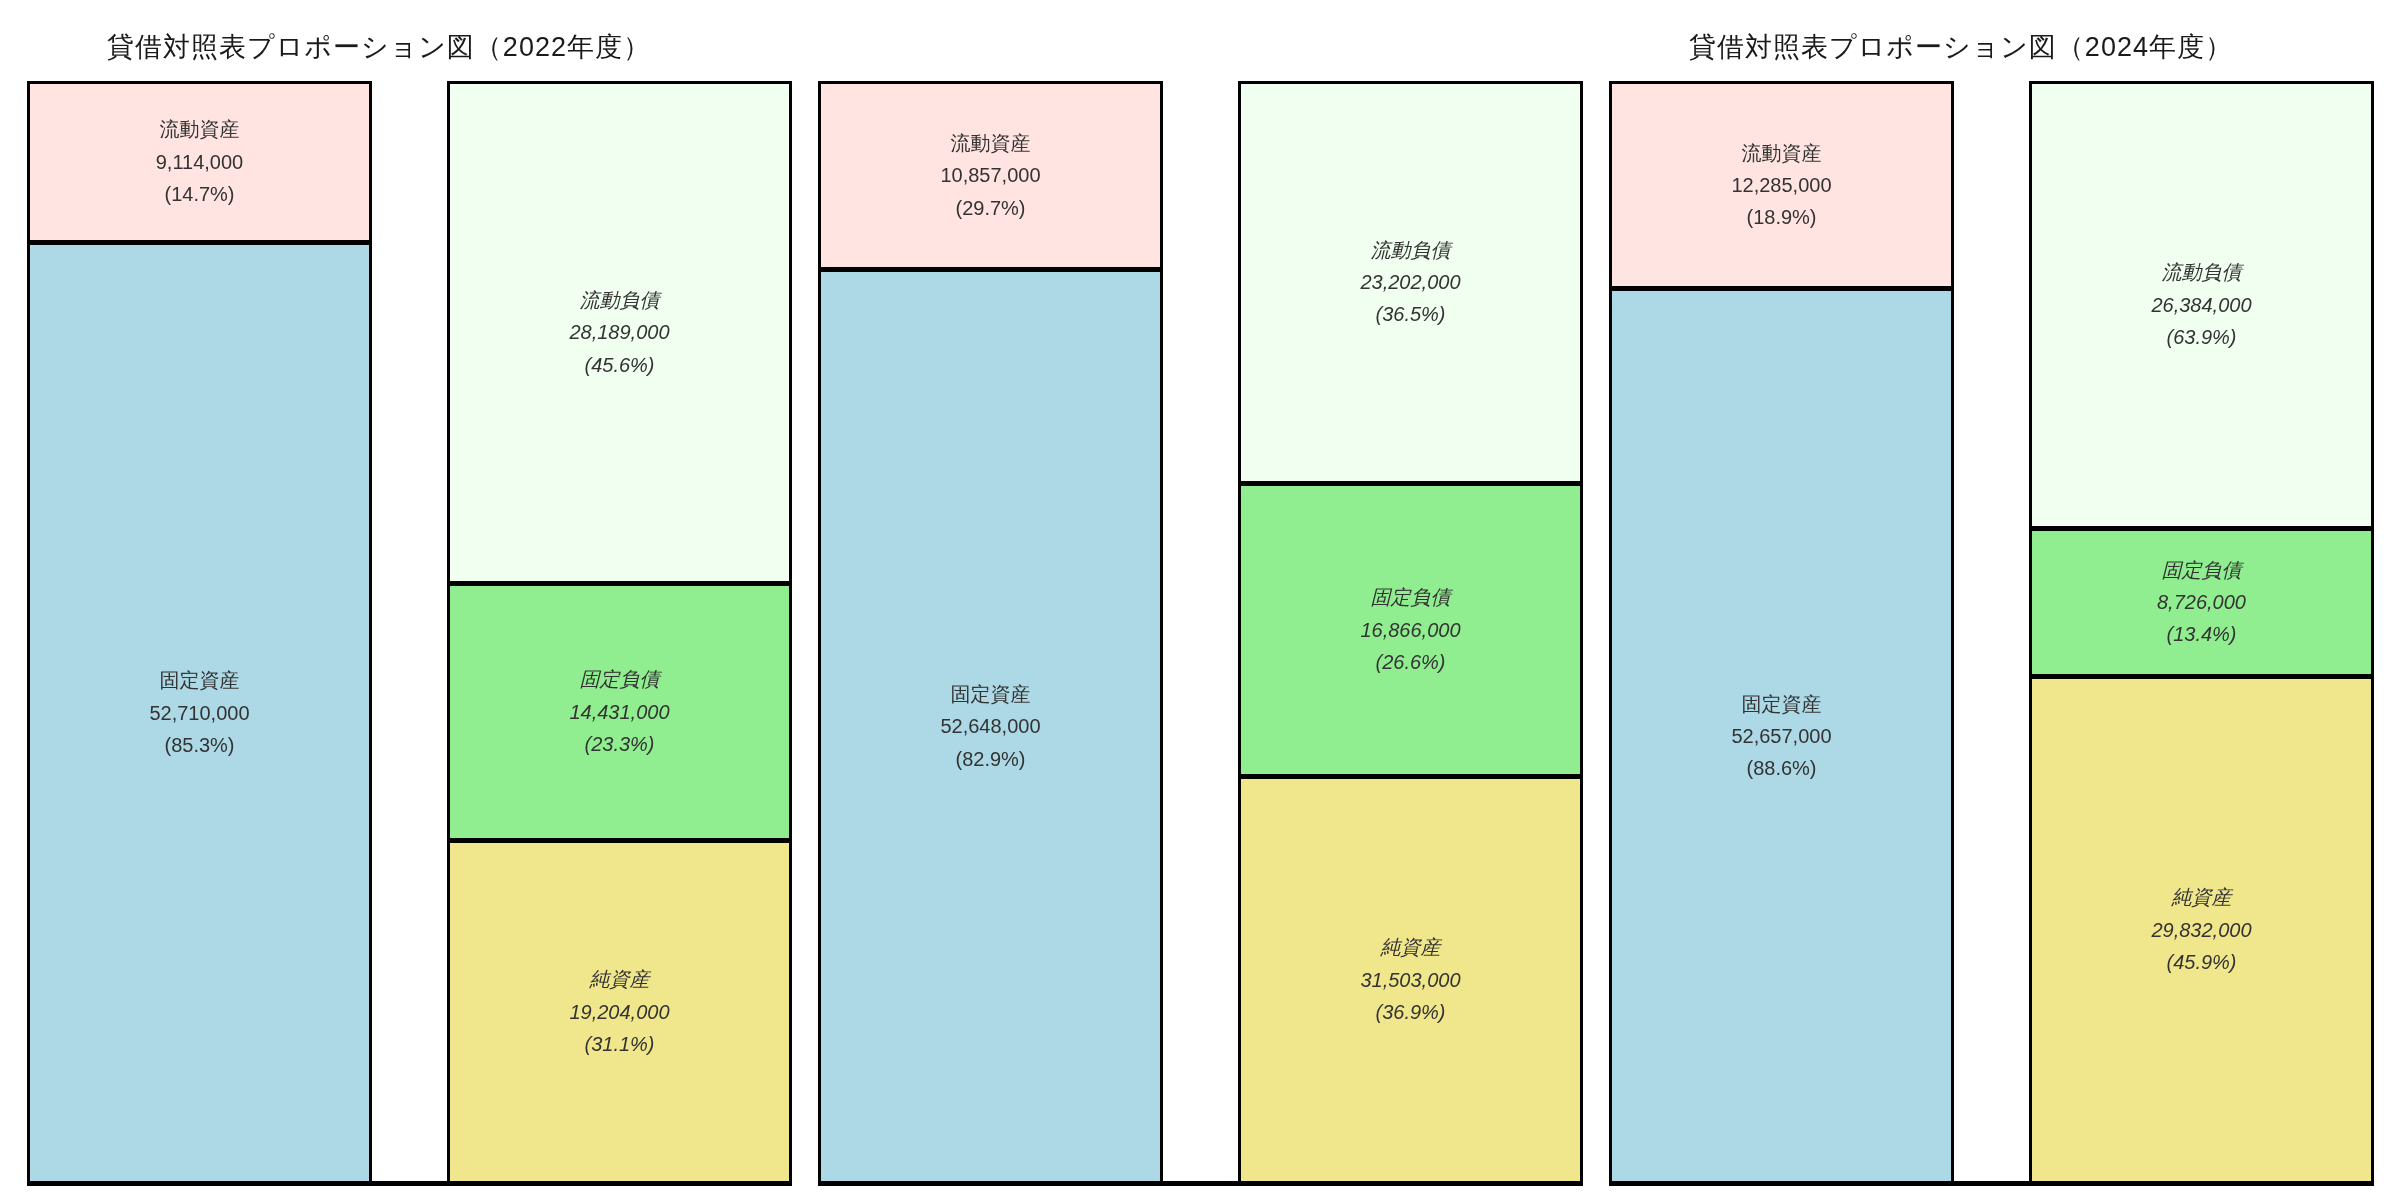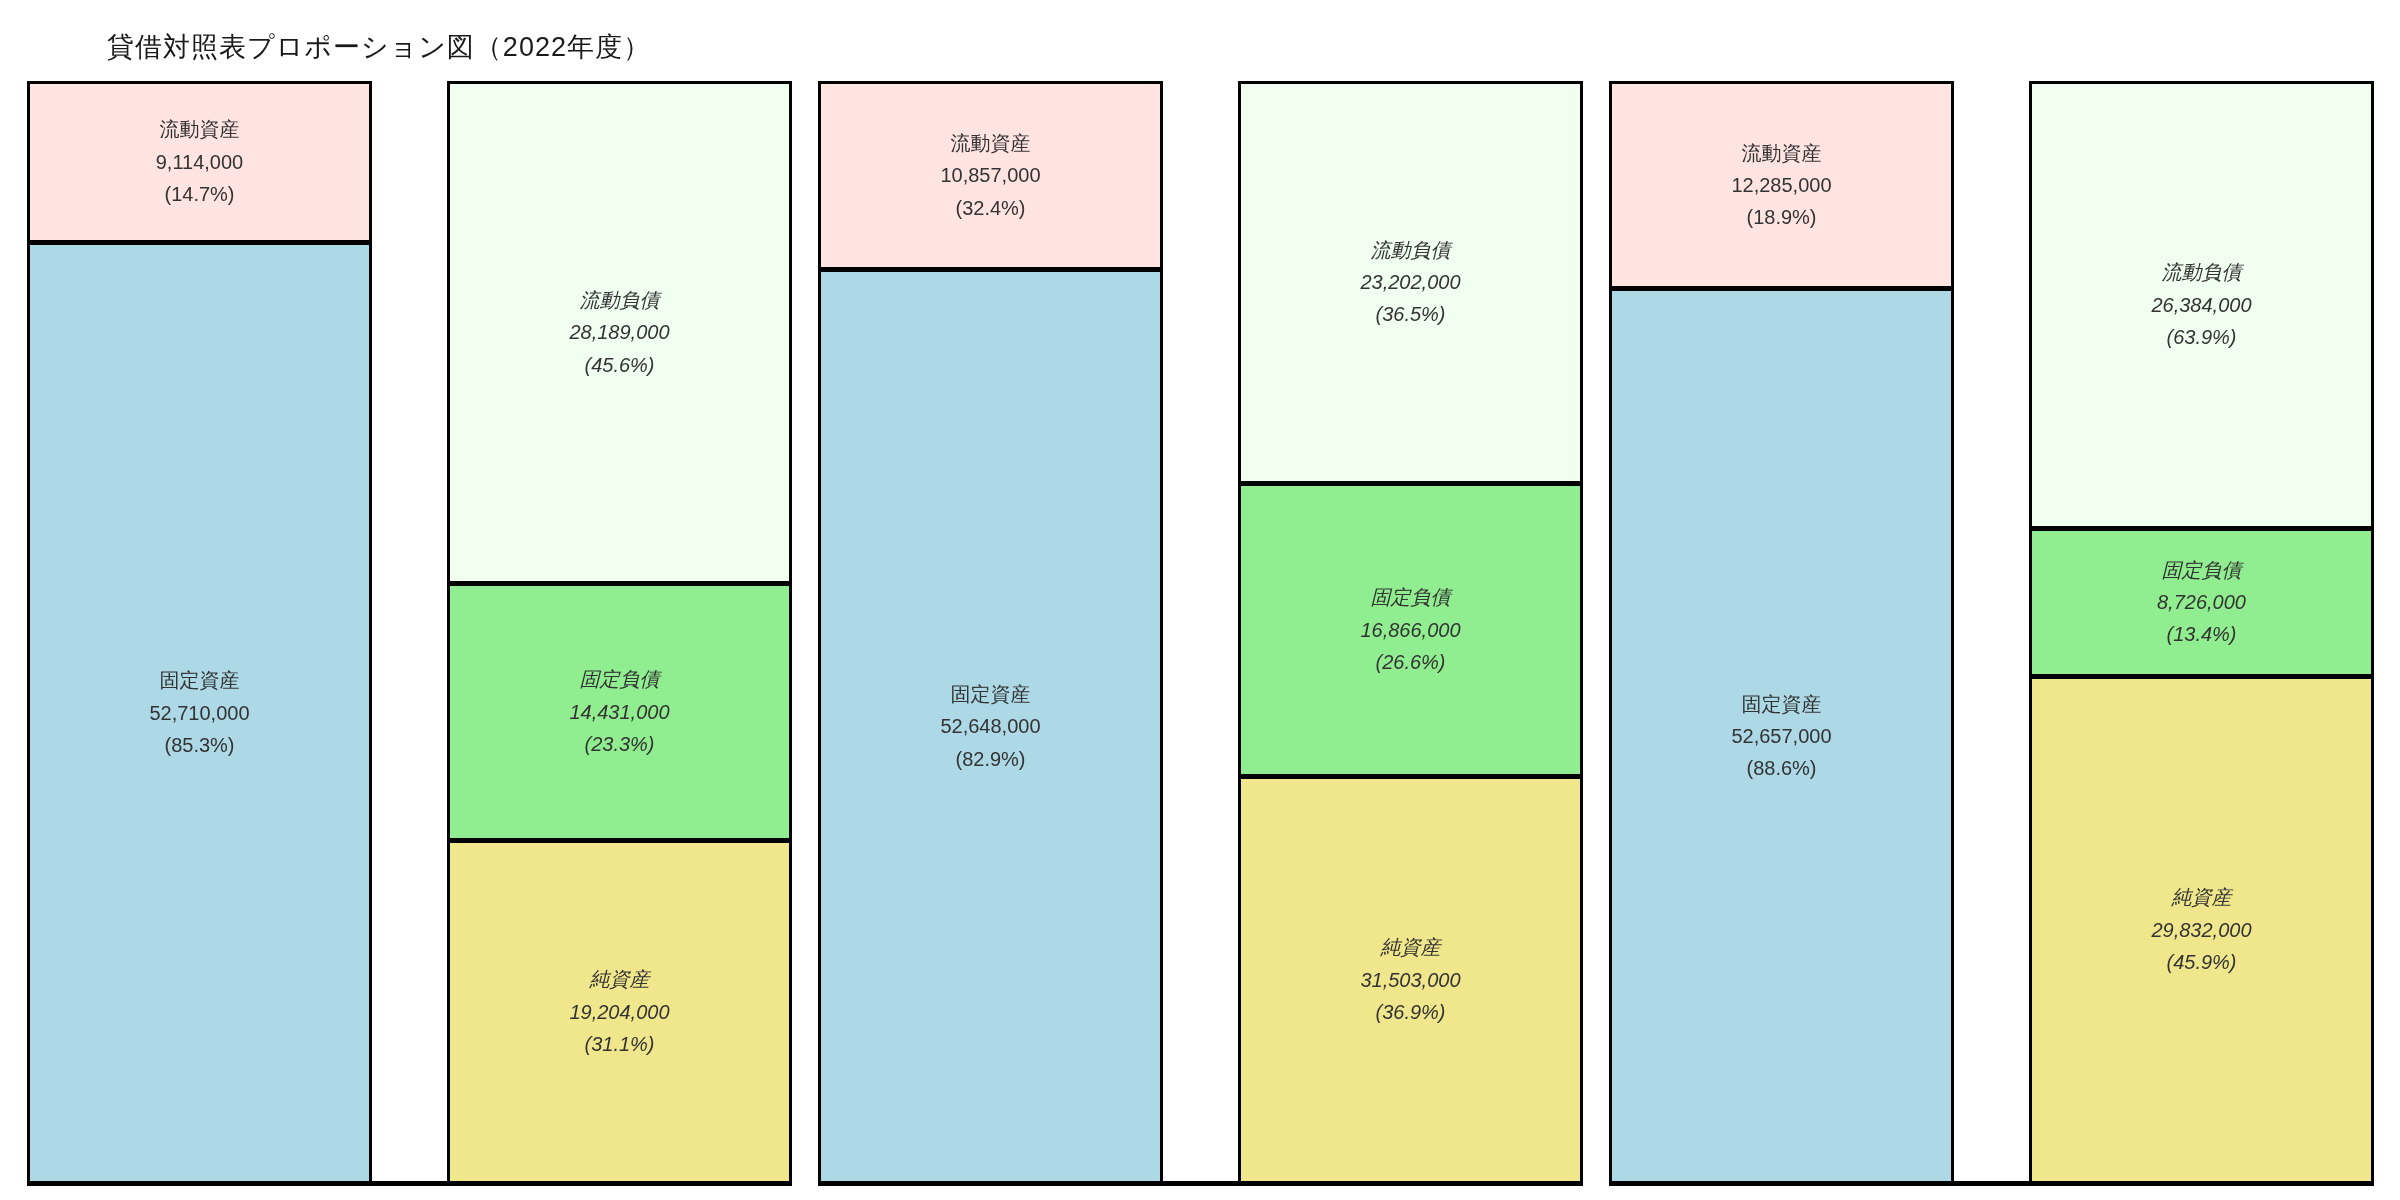--- a/index.html
+++ b/index.html
@@ -94,21 +94,21 @@
       <div class="baseline"></div>
     </div>
   </section>
 
   <section class="chart-group g1">
     <div class="axes">
       <div class="bar left-col">
           <div class="seg" style="background: rgb(255, 228, 225); flex: 0 0 17.1%;">
             <div class="seg-label">流動資産</div>
             <div class="seg-value">10,857,000</div>
-            <div class="seg-percent">(32.4%)</div>
+            <div class="seg-percent">(29.7%)</div>
           </div>
           <div class="seg" style="background: rgb(173, 216, 230); flex: 1 1 auto;">
             <div class="seg-label">固定資産</div>
             <div class="seg-value">52,648,000</div>
             <div class="seg-percent">(82.9%)</div>
           </div>
         </div>
       <div class="bar right-col">
           <div class="seg" style="background: rgb(240, 255, 240); flex: 0 0 36.5%;">
             <div class="seg-label">流動負債</div>
@@ -124,20 +124,21 @@
             <div class="seg-label">純資産</div>
             <div class="seg-value">31,503,000</div>
             <div class="seg-percent">(36.9%)</div>
           </div>
         </div>
       <div class="baseline"></div>
     </div>
   </section>
 
   <section class="chart-group g2">
+    <h2 class="chart-title">貸借対照表プロポーション図（2024年度）</h2>
     <div class="axes">
       <div class="bar left-col">
           <div class="seg" style="background: rgb(255, 228, 225); flex: 0 0 18.9%;">
             <div class="seg-label">流動資産</div>
             <div class="seg-value">12,285,000</div>
             <div class="seg-percent">(18.9%)</div>
           </div>
           <div class="seg" style="background: rgb(173, 216, 230); flex: 1 1 auto;">
             <div class="seg-label">固定資産</div>
             <div class="seg-value">52,657,000</div>

